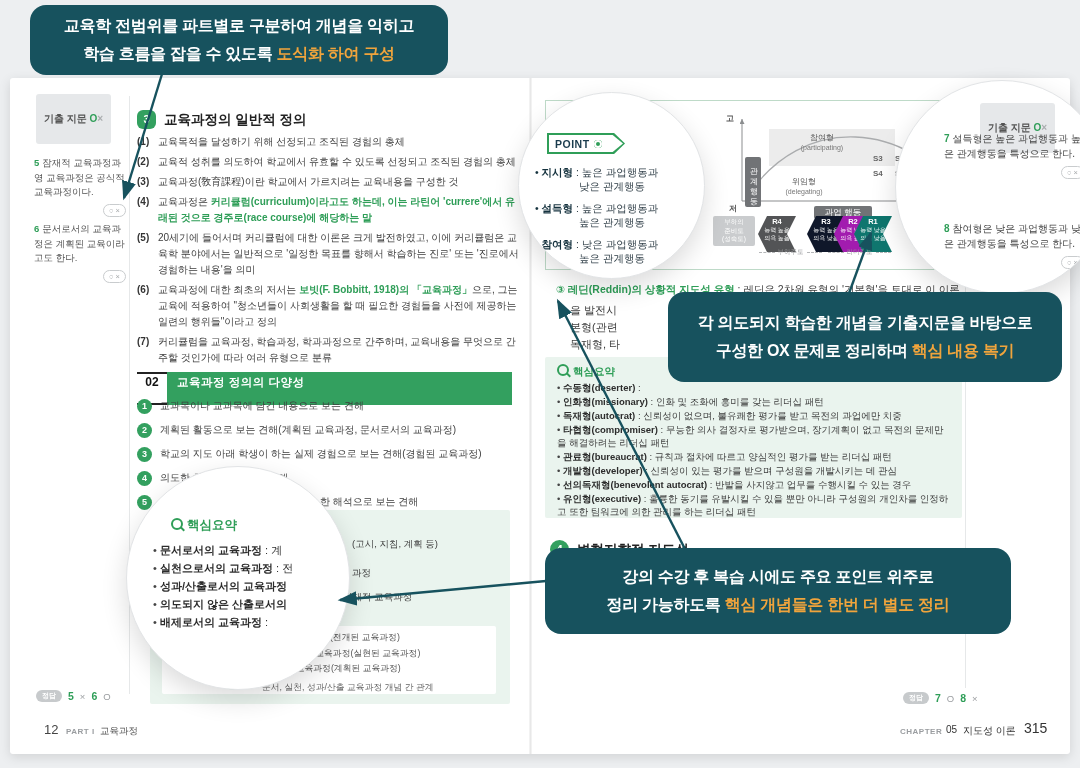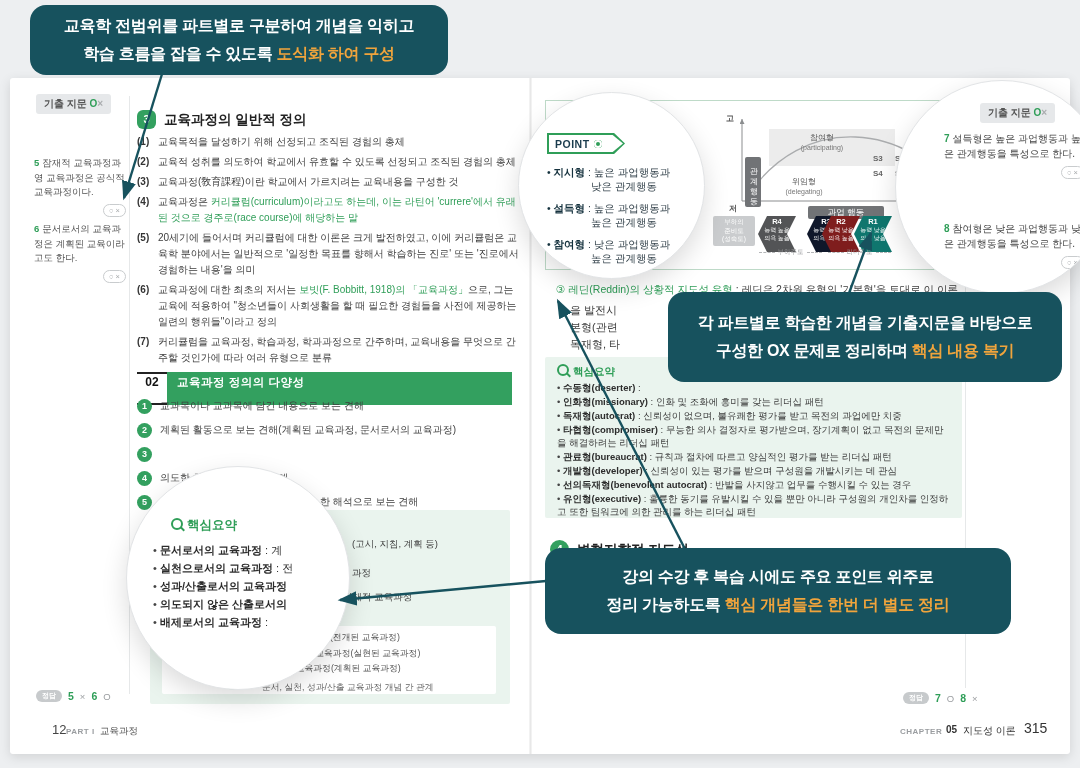--- a/index.html
+++ b/index.html
@@ -6,35 +6,35 @@
   #app{position:relative;width:1080px;height:768px;background:#edeff1;overflow:hidden;
        font-family:"Liberation Sans","DejaVu Sans",sans-serif;color:#3d3d3d}
   .abs{position:absolute}
   .sheet{left:10px;top:78px;width:1060px;height:676px;background:#fff;border-radius:3px;
          box-shadow:0 3px 12px rgba(0,0,0,.12)}
   .seam{left:529px;top:78px;width:3px;height:676px;
         background:linear-gradient(90deg,rgba(0,0,0,.03),rgba(0,0,0,.09),rgba(0,0,0,.03))}
   .vline{width:1px;background:#e6e8e9}
   
   .jibun{background:#e6e8ea;border-radius:3px;font-size:10px;font-weight:bold;color:#555;
-         padding:3px 8px;white-space:nowrap}
+         padding:18px 8px;white-space:nowrap}
   .jibun .o{color:#2f9e58}.jibun .x{color:#a9acae}
   .oxpill{display:inline-block;border:1px solid #c9ccce;border-radius:8px;color:#a6a9ab;
           font-size:7.5px;padding:0 5px;line-height:11px;background:#fff}
   .side-item{width:92px;font-size:9.5px;line-height:1.55;color:#555;word-break:break-all}
   .side-item b{color:#2f9e58;margin-right:3px}
   .side-ox{text-align:right;margin-top:3px}
   
   .sec-head{display:flex;align-items:center;gap:8px}
   .sqbadge{width:19px;height:19px;border-radius:6px;background:#33a05f;color:#fff;font-size:11px;
            font-weight:bold;text-align:center;line-height:19px}
   .sec-title{font-size:13.5px;font-weight:bold;color:#222}
   .s3i{position:relative;padding-left:21px;font-size:10px;line-height:16px;margin-bottom:4px;word-break:break-all}
   .s3i .m{position:absolute;left:0;font-weight:bold;color:#333}
-  .grnb{color:#2f9e58;font-weight:normal}
+  .grnb{color:#2f9e58;font-weight:bold}
   
   .sec02{display:flex;height:33px}
   .num02{width:30px;border-top:2px solid #222;border-bottom:2px solid #222;background:#fff;
          font-size:12px;font-weight:bold;color:#111;text-align:center;line-height:17px}
   .bar02{flex:1;background:#33a05f;color:#fff;font-size:11.5px;font-weight:bold;
          line-height:20px;padding-left:10px;letter-spacing:.5px}
   .s2row{display:flex;gap:8px;margin-bottom:9px;font-size:10px;align-items:flex-start}
   .nbadge{min-width:15px;height:15px;border-radius:8px;background:#33a05f;color:#fff;font-size:9px;
           font-weight:bold;text-align:center;line-height:15px;flex:0 0 auto}
   
@@ -158,20 +158,21 @@
     <div class="s2row">
         <span class="nbadge">1</span>
         <span>교과목이나 교과목에 담긴 내용으로 보는 견해</span>
       </div>
     <div class="s2row">
         <span class="nbadge">2</span>
         <span>계획된 활동으로 보는 견해(계획된 교육과정, 문서로서의 교육과정)</span>
       </div>
     <div class="s2row">
         <span class="nbadge">3</span>
+        <span>학교의 지도 아래 학생이 하는 실제 경험으로 보는 견해(경험된 교육과정)</span>
       </div>
     <div class="s2row">
         <span class="nbadge">4</span>
         <span>의도한 학습결과로 보는 견해</span>
       </div>
     <div class="s2row">
         <span class="nbadge">5</span>
         <span style="padding-left:160px">한 해석으로 보는 견해</span>
       </div>
   </div>
@@ -198,21 +199,21 @@
     </div>
   </div>
 
   <div class="abs ansrow" style="left:36px;top:690px">
     <span class="anspill">정답</span>
     <span class="gn">5</span>
       <span class="gv">×</span>
     <span class="gn">6</span>
       <span class="gv">O</span>
   </div>
-  <div class="abs pagenum" style="left:52px;top:722px">12</div>
+  <div class="abs pagenum" style="left:44px;top:722px">12</div>
   <div class="abs partlab" style="left:66px;top:727px">PART I</div>
   <div class="abs parttitle" style="left:100px;top:725px">교육과정</div>
 
   <div class="abs chartbox" style="left:545px;top:100px;width:417px;height:168px">
     <div class="abs shade" style="left:223px;top:28px;width:126px;height:37px"></div>
     <div class="abs shade" style="left:352px;top:64px;width:58px;height:34px"></div>
     <svg class="abs" style="left:0;top:0" width="417" height="168">
       <defs>
         <marker id="gah" markerWidth="7" markerHeight="7" refX="5" refY="2.5" orient="auto">
             <path d="M0,0 L5,2.5 L0,5 Z" fill="#8b8d8f"></path>
@@ -238,37 +239,37 @@
       <div class="en">(delegating)</div>
     </div>
     <div class="abs qlabel" style="left:352px;top:69px;width:58px">
       <div>지시형</div>
       <div class="en">(telling)</div>
     </div>
     <span class="abs slab" style="left:327px;top:53px">S3</span>
     <span class="abs slab" style="left:349px;top:53px">S2</span>
     <span class="abs slab" style="left:327px;top:68px">S4</span>
     <span class="abs slab" style="left:349px;top:68px">S1</span>
-    <div class="abs xtitle" style="left:262px;top:105px;width:76px;height:13px">과업 행동</div>
+    <div class="abs xtitle" style="left:268px;top:105px;width:58px;height:13px">과업 행동</div>
     <div class="abs ready" style="left:167px;top:115px;width:42px;height:28px">
       <div>부하의</div>
       <div>준비도</div>
       <div>(성숙도)</div>
     </div>
     <div class="chev" style="left:212px;width:38px;background:#535456">
       <div class="rn">R4</div>
       <div class="rl">능력 높음</div>
       <div class="rl">의욕 높음</div>
     </div>
     <div class="chev" style="left:261px;width:38px;background:#0f172a">
       <div class="rn">R3</div>
       <div class="rl">능력 높음</div>
       <div class="rl">의욕 낮음</div>
     </div>
-    <div class="chev" style="left:276px;width:38px;background:#7f1d1d">
+    <div class="chev" style="left:288px;width:38px;background:#a21caf">
       <div class="rn">R2</div>
       <div class="rl">능력 낮음</div>
       <div class="rl">의욕 높음</div>
     </div>
     <div class="chev" style="left:308px;width:38px;background:#0f766e">
       <div class="rn">R1</div>
       <div class="rl">능력 낮음</div>
       <div class="rl">의욕 낮음</div>
     </div>
     <div class="abs dashrow" style="left:210px;top:147px;width:138px">
@@ -313,21 +314,21 @@
   </div>
 
   <div class="abs ansrow" style="left:903px;top:692px">
     <span class="anspill">정답</span>
     <span class="gn">7</span>
       <span class="gv">O</span>
     <span class="gn">8</span>
       <span class="gv">×</span>
   </div>
   <div class="abs partlab" style="left:900px;top:727px">CHAPTER</div>
-  <div class="abs" style="left:946px;top:724px;font-size:10px;font-weight:bold;color:#333">05</div>
+  <div class="abs" style="left:946px;top:724px;font-size:10px;font-weight:normal;color:#333">05</div>
   <div class="abs" style="left:963px;top:724px;font-size:10px;color:#333">지도성 이론</div>
   <div class="abs bigpage" style="left:1024px;top:720px">315</div>
 
   <div class="mag" style="left:126px;top:466px;width:222px;height:222px">
     <div class="abs" style="left:44px;top:48px">
       <span class="mag-icon"></span><span class="ksl">핵심요약</span>
     </div>
     <div class="abs" style="left:26px;top:74px">
       <div class="kitem"><b>문서로서의 교육과정</b><span> : 계</span></div>
       <div class="kitem"><b>실천으로서의 교육과정</b><span> : 전</span></div>
@@ -338,21 +339,21 @@
   </div>
 
   <div class="mag" style="left:518px;top:92px;width:185px;height:185px">
     <div class="pb-outer" style="left:28px;top:40px;width:78px;height:21px">
       <div class="pb-inner"></div>
       <div class="pb-text">
           <span>POINT</span>
           <span class="pdot"></span>
         </div>
     </div>
-    <div class="abs" style="left:28px;top:72px">
+    <div class="abs" style="left:16px;top:72px">
       <div class="pitem"><b>지시형</b><span> : 높은 과업행동과</span>
         <div class="l2">낮은 관계행동</div></div>
       <div class="pitem"><b>설득형</b><span> : 높은 과업행동과</span>
         <div class="l2">높은 관계행동</div></div>
       <div class="pitem"><b>참여형</b><span> : 낮은 과업행동과</span>
         <div class="l2">높은 관계행동</div></div>
     </div>
   </div>
 
   <div class="mag" style="left:895px;top:80px;width:212px;height:212px">
@@ -368,21 +369,21 @@
       <b>8</b><span>참여형은 낮은 과업행동과 낮은 관계행동을 특성으로 한다.</span>
       <div class="side-ox"><span class="oxpill">○ ×</span></div>
     </div>
   </div>
 
   <div class="callout" style="left:30px;top:5px;width:418px;height:70px">
     <div>교육학 전범위를 파트별로 구분하여 개념을 익히고</div>
     <div><span>학습 흐름을 잡을 수 있도록 </span><span class="hl">도식화 하여 구성</span></div>
   </div>
   <div class="callout" style="left:668px;top:292px;width:394px;height:90px">
-    <div>각 파트별로 학습한 개념을 기출지문을 바탕으로</div>
+    <div>각 의도되지 학습한 개념을 기출지문을 바탕으로</div>
     <div><span>구성한 OX 문제로 정리하며 </span><span class="hl">핵심 내용 복기</span></div>
   </div>
   <div class="callout" style="left:545px;top:548px;width:466px;height:86px">
     <div>강의 수강 후 복습 시에도 주요 포인트 위주로</div>
     <div><span>정리 가능하도록 </span><span class="hl">핵심 개념들은 한번 더 별도 정리</span></div>
   </div>
 
   <svg class="arrows" width="1080" height="768">
     <defs>
       <marker id="ah" markerWidth="9" markerHeight="8" refX="7" refY="3" orient="auto">

